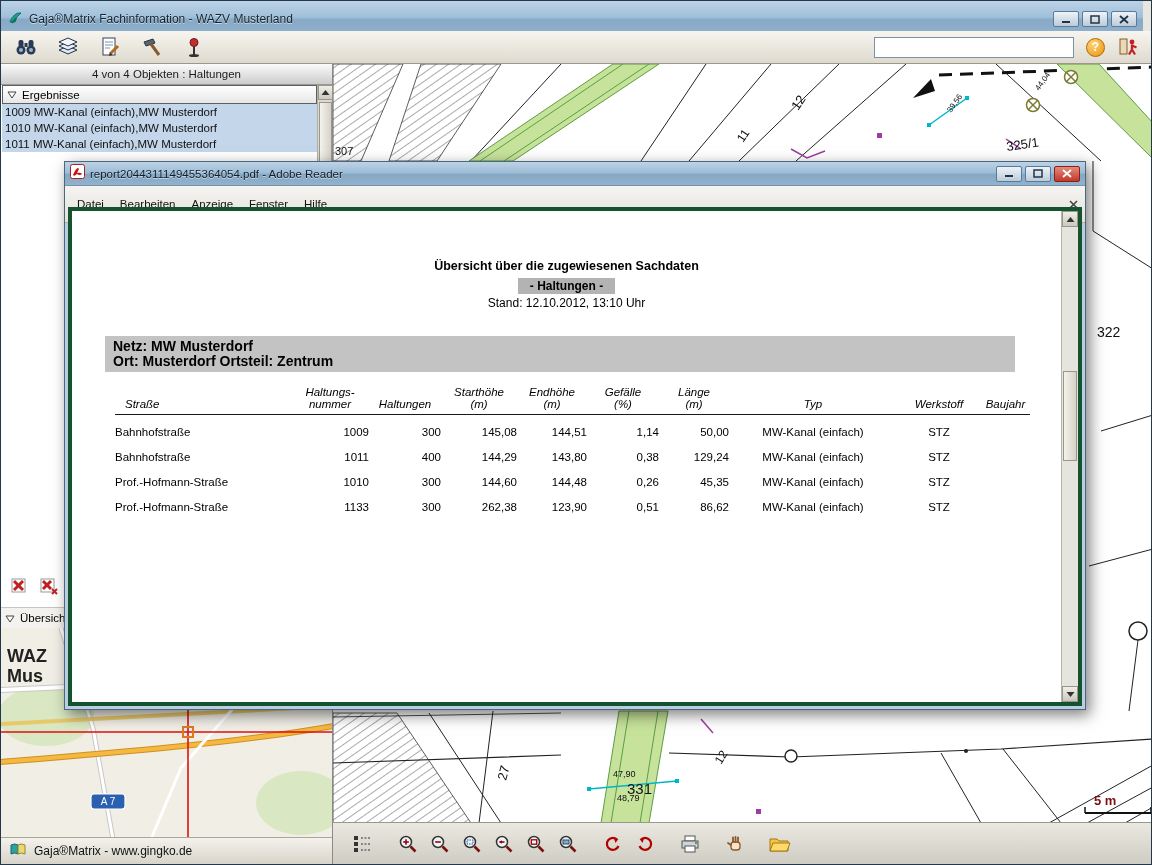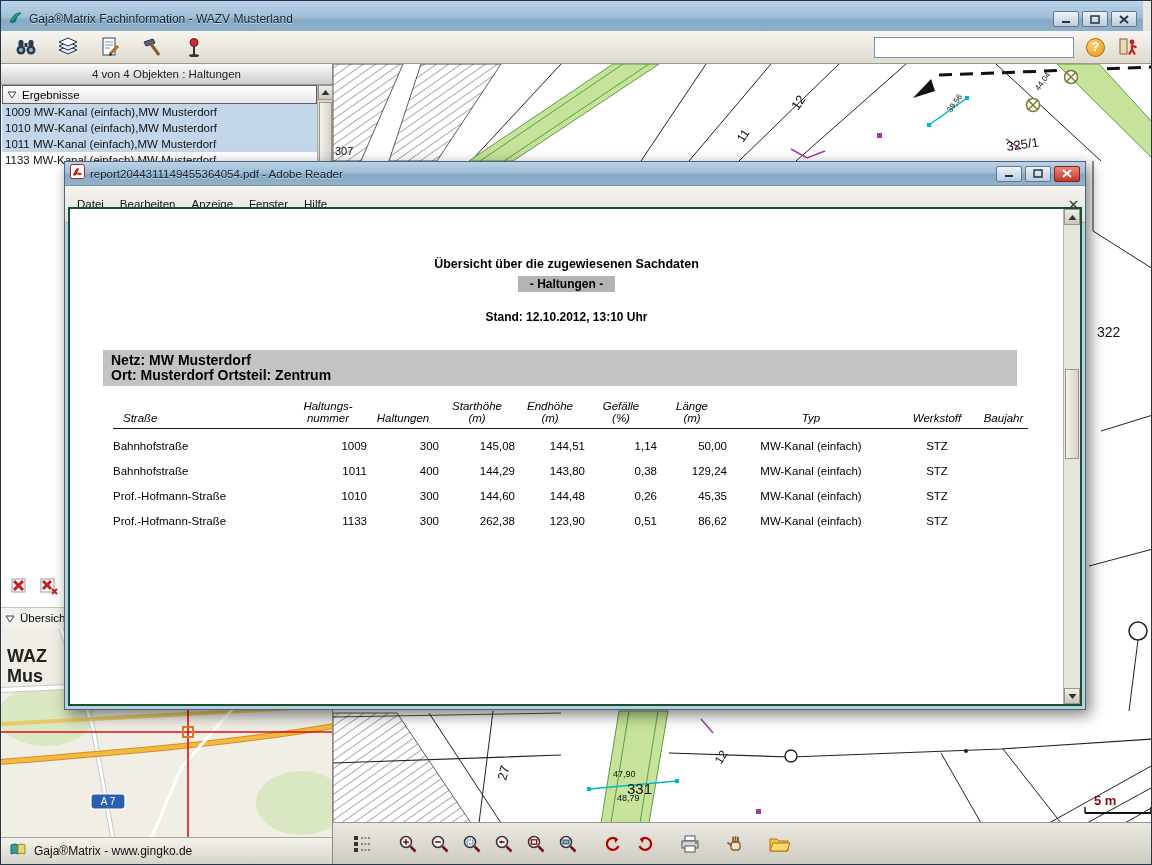--- a/index.html
+++ b/index.html
@@ -112,31 +112,31 @@
   .pdf-title { font-size:11.5px; color:#121d28; margin-left:5px; text-shadow:0 1px 0 rgba(255,255,255,.5); }
   .pdf-menubar {
     height:37px; background:linear-gradient(#f5f4f1,#e3e1da); border-bottom:1px solid #b0aca2;
     display:flex; align-items:center; padding:0 4px; font-size:11.5px; color:#111;
   }
   .menu-items { display:flex; }
   .menu-item { padding:2px 8px; }
   .menu-close { margin-left:auto; width:16px; display:flex; justify-content:center; }
   .pdf-content {
     position:absolute; top:45px; left:3px; right:3px; bottom:3px;
-    background:#fff; border:2px solid #14532d; display:flex;
+    background:#fff; border:4px solid #14532d; display:flex;
   }
   .pdf-page { flex:1; background:#fff; overflow:hidden; padding-top:48px; }
   .pdf-scrollbar { width:17px; flex:none; background:#e6e4de; border-left:1px solid #b8b4aa; position:relative; }
   .pdf-scrollbar .sb-btn { width:16px; height:16px; left:0; }
   .pdf-scrollbar .sb-thumb { width:14px; top:160px; height:90px; }
 
   .doc-title  { text-align:center; font-weight:bold; font-size:12.5px; color:#000; }
   .doc-subtitle-wrap { text-align:center; margin-top:3px; }
   .doc-subtitle { display:inline-block; background:#b3b3b3; padding:1px 12px; font-weight:bold; font-size:12px; }
-  .doc-stand { text-align:center; font-weight:bold; font-size:12px; margin-top:18px; }
+  .doc-stand { text-align:center; font-weight:normal; font-size:12px; margin-top:2px; }
   .doc-band {
     margin:26px 46px 0 33px; background:#c4c3c3; padding:3px 8px;
     font-weight:bold; font-size:14px; line-height:15px;
   }
   .doc-table { margin:14px 0 0 43px; border-collapse:collapse; table-layout:fixed; width:915px; font-size:11.5px; color:#000; }
   .doc-table th { font-style:italic; font-weight:normal; vertical-align:bottom; padding:0 0 4px 0; border-bottom:1px solid #1a1a1a; }
   .doc-table td { padding:6.5px 0; }
   .doc-table tbody tr:first-child td { padding-top:11px; }
   .pre { white-space:pre-line; }
   .hL { text-align:left; padding-left:10px !important; }
@@ -245,21 +245,20 @@
         <svg width="10" height="9">
             <polygon points="1,2 9,2 5,8" fill="#ffffff" stroke="#444"></polygon>
           </svg>
         <span>Ergebnisse</span>
       </div>
 
       <div class="result-list">
           <div class="result-item selected">1009 MW-Kanal (einfach),MW Musterdorf</div>
           <div class="result-item selected">1010 MW-Kanal (einfach),MW Musterdorf</div>
           <div class="result-item selected">1011 MW-Kanal (einfach),MW Musterdorf</div>
-          <div class="result-item">1133 MW-Kanal (einfach),MW Musterdorf</div>
         </div>
 
       <div class="side-scroll">
         <div class="sb-btn up">
             <svg width="9" height="7">
               <polygon points="4.5,1 8.5,6 0.5,6" fill="#333"></polygon>
             </svg>
           </div>
         <div class="sb-thumb"></div>
         <div class="sb-btn down">

